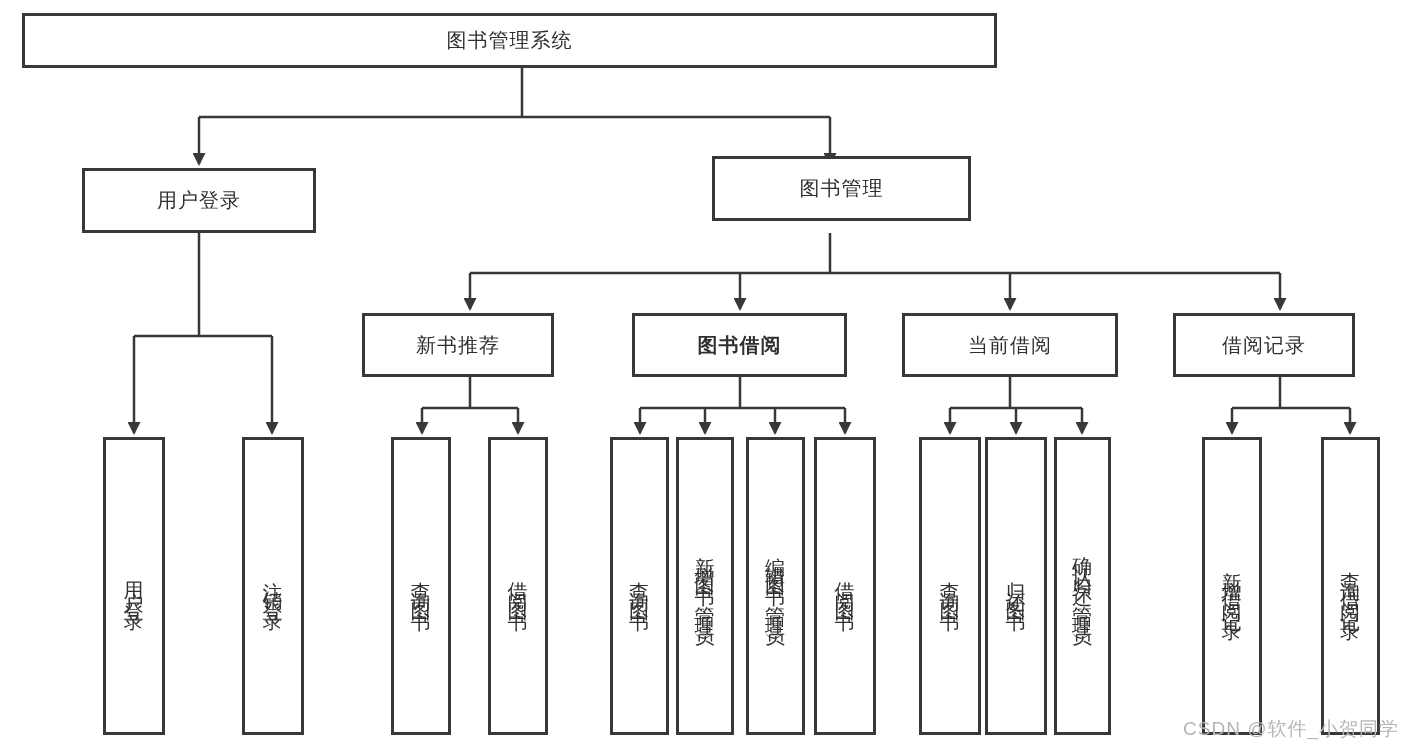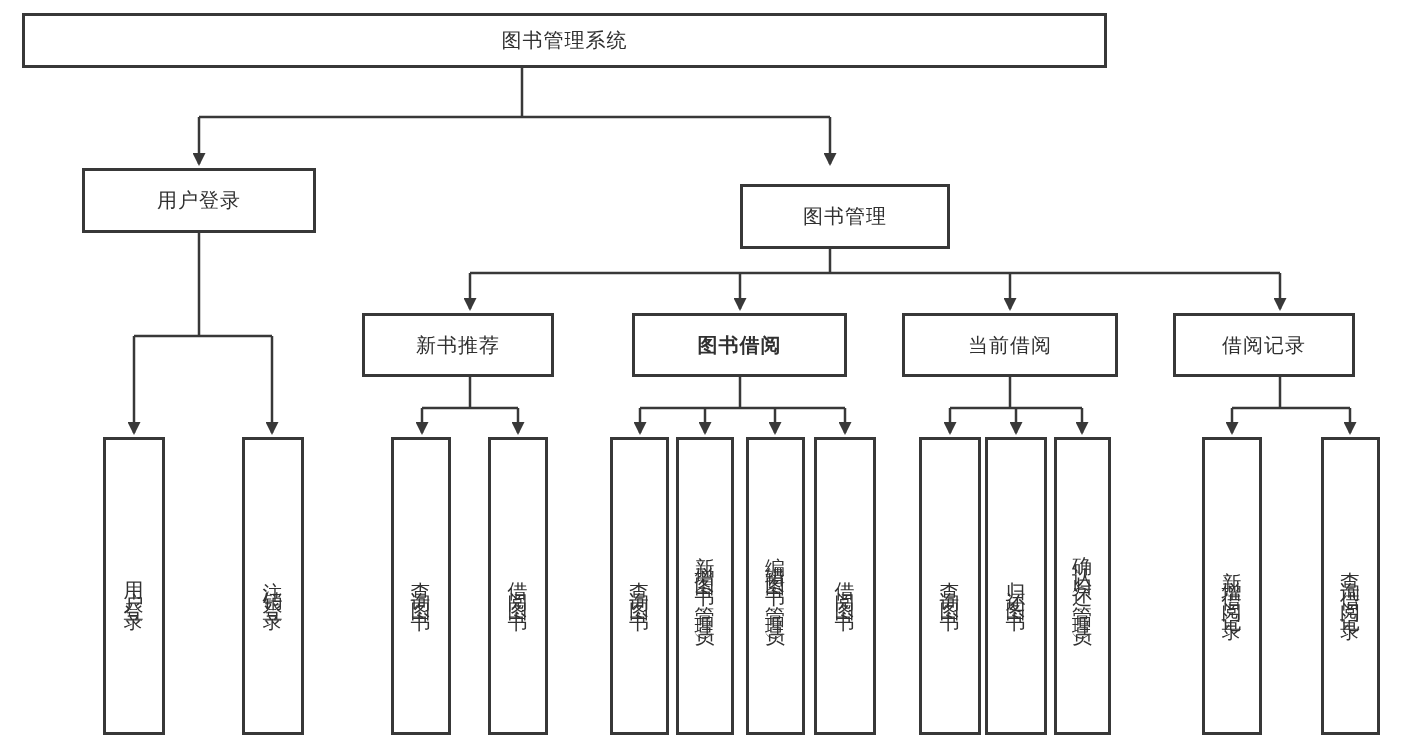--- a/index.html
+++ b/index.html
@@ -84,28 +84,28 @@
     <path d="M705 408 V433" marker-end="url(#arrow)"></path>
     <path d="M775 408 V433" marker-end="url(#arrow)"></path>
     <path d="M845 408 V433" marker-end="url(#arrow)"></path>
     <path d="M950 408 V433" marker-end="url(#arrow)"></path>
     <path d="M1016 408 V433" marker-end="url(#arrow)"></path>
     <path d="M1082 408 V433" marker-end="url(#arrow)"></path>
     <path d="M1232 408 V433" marker-end="url(#arrow)"></path>
     <path d="M1350 408 V433" marker-end="url(#arrow)"></path>
   </svg>
 
-  <div class="box" style="left:22px; top:13px; width:1085px; height:55px;text-align:center;">
+  <div class="box" style="left:22px; top:13px; width:975px; height:55px;text-align:center;">
     <span>图书管理系统</span>
   </div>
 
   <div class="box" style="left:82px; top:168px; width:234px; height:65px;">
     <span>用户登录</span>
   </div>
-  <div class="box" style="left:712px; top:184px; width:210px; height:65px;margin-left:28px;">
+  <div class="box" style="left:712px; top:156px; width:259px; height:65px;">
     <span>图书管理</span>
   </div>
 
   <div class="box" style="left:362px; top:313px; width:192px; height:64px;">
     <span>新书推荐</span>
   </div>
   <div class="box" style="left:632px; top:313px; width:215px; height:64px;font-weight:bold;">
     <span>图书借阅</span>
   </div>
   <div class="box" style="left:902px; top:313px; width:216px; height:64px;">
@@ -152,14 +152,15 @@
     <span>确认归还（管理员）</span>
   </div>
 
   <div class="box vbox" style="left:1202px; top:437px; width:60px; height:298px;">
     <span>新增借阅记录</span>
   </div>
   <div class="box vbox" style="left:1321px; top:437px; width:59px; height:298px;">
     <span>查询借阅记录</span>
   </div>
 
+  <div class="watermark">CSDN @软件_小贺同学</div>
 
 </div>
 
 </body></html>

